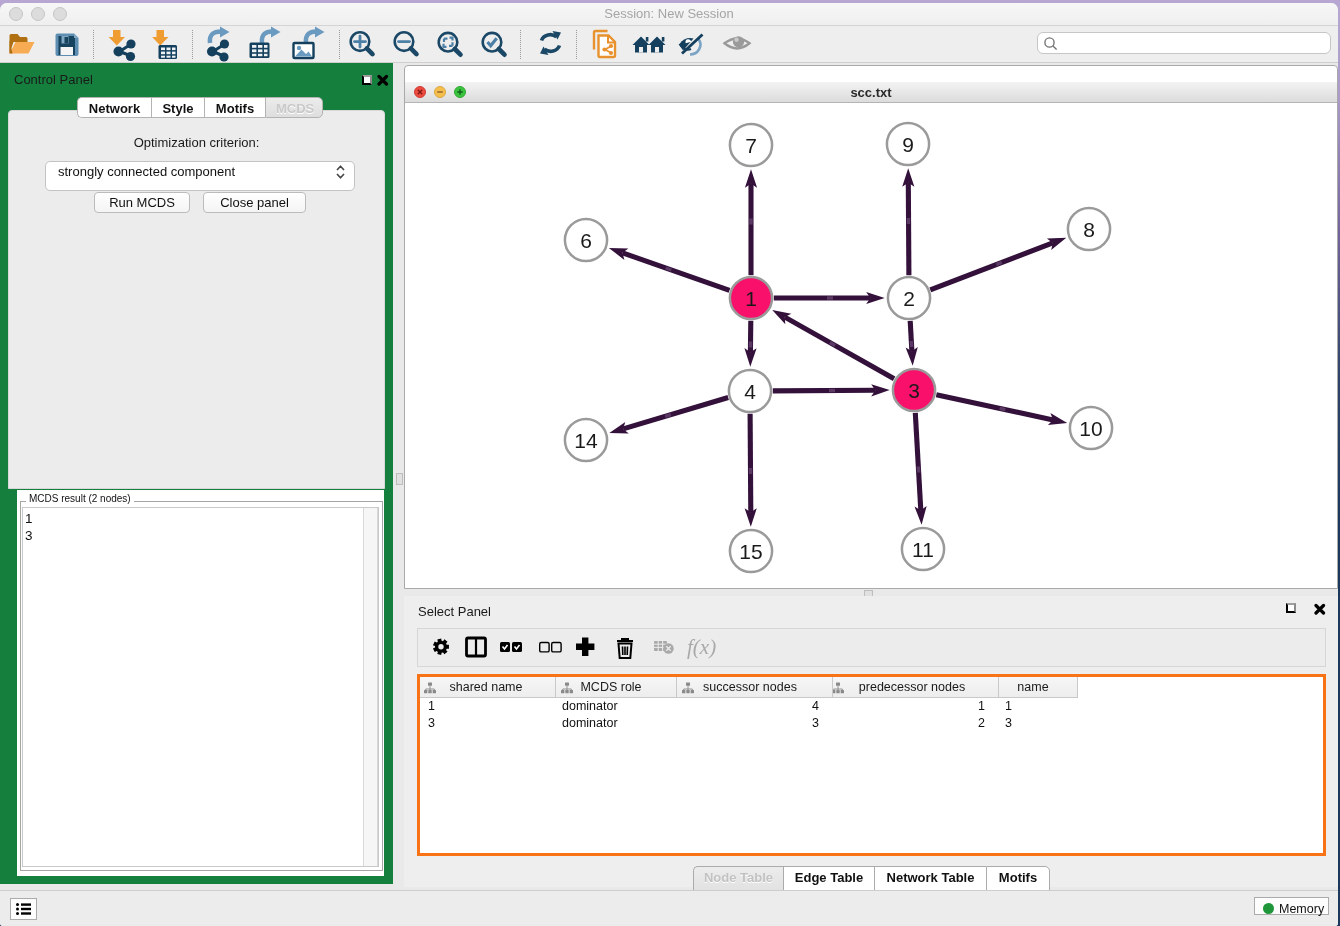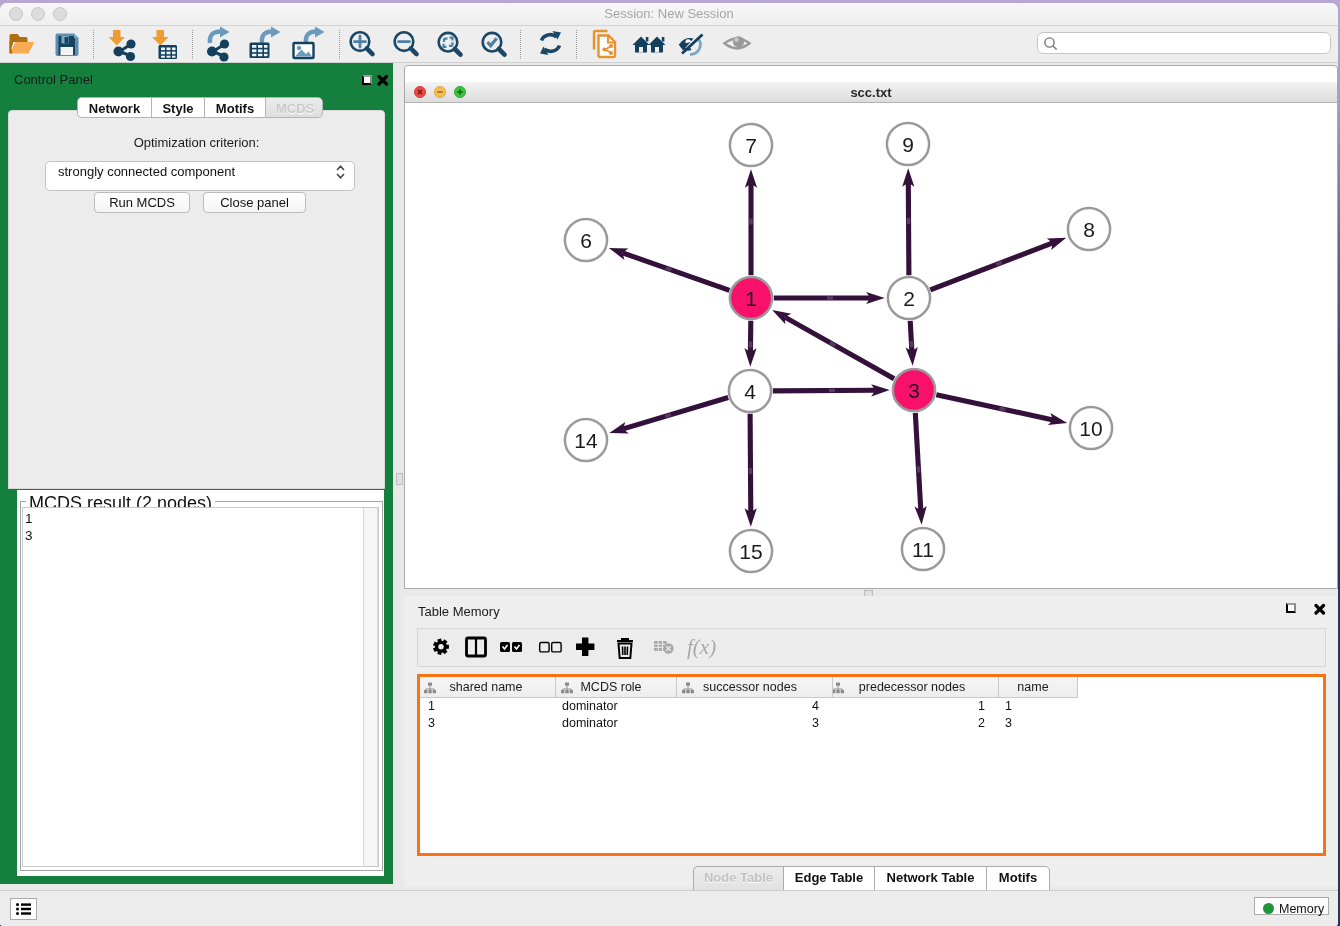--- a/index.html
+++ b/index.html
@@ -216,21 +216,21 @@
       <span style="position:absolute;left:12px;top:2px;">strongly connected component</span>
       <svg width="11" height="14" style="position:absolute;right:8px;top:3px" viewBox="0 0 11 14">
           <path d="M2 5 L5.5 1.2 L9 5" fill="none" stroke="#444" stroke-width="1.6" stroke-linejoin="round"></path>
           <path d="M2 9 L5.5 12.8 L9 9" fill="none" stroke="#444" stroke-width="1.6" stroke-linejoin="round"></path>
         </svg>
     </div>
     <div class="btn" style="left:94px;top:129px;width:96px;height:21px;line-height:20px;">Run MCDS</div>
     <div class="btn" style="left:203px;top:129px;width:103px;height:21px;line-height:20px;">Close panel</div>
     <div id="cp-white"></div>
     <div style="position:absolute;left:20px;top:438px;width:361px;height:368px;border:1px solid #a5a5a5;"></div>
-    <div style="position:absolute;left:26px;top:430px;background:#fff;padding:0 3px;font-size:18px;color:#111;">MCDS result (2 nodes)</div>
+    <div style="position:absolute;left:26px;top:430px;background:#fff;padding:0 3px;font-size:10px;color:#111;">MCDS result (2 nodes)</div>
     <div style="position:absolute;left:22px;top:444px;width:357px;height:360px;background:#fff;border:1px solid #c9c9c9;box-sizing:border-box;"></div>
     <div style="position:absolute;left:363px;top:445px;width:13px;height:358px;background:#f6f6f6;border-left:1px solid #d9d9d9;border-right:1px solid #d9d9d9;"></div>
     <div style="position:absolute;left:25px;top:447px;font-size:13.5px;color:#111;line-height:17px;">1<br>3</div>
   </div>
   <div id="netwin">
     <div id="nettitle">
       <div class="mac" style="left:9px;background:#ee4b40;border:1px solid #cf3a33;">
           <svg width="10" height="10" viewBox="0 0 10 10" style="position:absolute;left:0;top:0">
             <path d="M2.8 2.8 L7.2 7.2 M7.2 2.8 L2.8 7.2" stroke="#7d1713" stroke-width="1.3"></path>
           </svg>
@@ -319,21 +319,21 @@
         <text x="181" y="360.5">14</text>
         <text x="686" y="348.5">10</text>
         <text x="518" y="469.5">11</text>
         <text x="346" y="471.5">15</text>
       </g>
     </svg>
   </div>
   <div style="position:absolute;left:864px;top:587px;width:9px;height:7px;background:#e0e0e0;border:1px solid #bdbdbd;box-sizing:border-box;"></div>
   <div style="position:absolute;left:396px;top:470px;width:7px;height:12px;background:#e0e0e0;border:1px solid #bdbdbd;box-sizing:border-box;"></div>
   <div id="tpanel">
-    <div class="ptitle" style="position:absolute;left:14px;top:8px;">Table Memory</div>
+    <div class="ptitle" style="position:absolute;left:14px;top:8px;">Select Panel</div>
     <div class="float-btn" style="left:882px;top:7px;"></div>
     <svg width="12" height="12" style="position:absolute;left:910px;top:7px" viewBox="0 0 12 12">
         <path d="M2 2.5 L9.5 10 M9.5 2.5 L2 10" stroke="#000" stroke-width="3.2" stroke-linecap="round"></path>
       </svg>
     <div id="ttool">
       <svg width="340" height="37" viewBox="0 0 340 37" style="position:absolute;left:12px;top:0;">
         <g fill="#000">
           <path d="M18.95 15.80 L18.95 19.80 L16.68 19.73 L16.05 21.04 L17.52 22.77 L14.39 25.27 L13.04 23.44 L11.61 23.77 L11.18 26.00 L7.28 25.11 L7.86 22.91 L6.72 22.00 L4.71 23.06 L2.97 19.44 L5.04 18.53 L5.04 17.07 L2.97 16.16 L4.71 12.54 L6.72 13.60 L7.86 12.69 L7.28 10.49 L11.18 9.60 L11.61 11.83 L13.04 12.16 L14.39 10.33 L17.52 12.83 L16.05 14.56 L16.68 15.87 Z M13.70 17.80 a2.7 2.7 0 1 0 -5.4 0 a2.7 2.7 0 1 0 5.4 0 Z" fill-rule="evenodd"></path>
           <rect x="36.5" y="9" width="19" height="18" rx="1.5" fill="none" stroke="#000" stroke-width="2.8"></rect>
           <line x1="46" y1="9" x2="46" y2="27" stroke="#000" stroke-width="2.2"></line>

